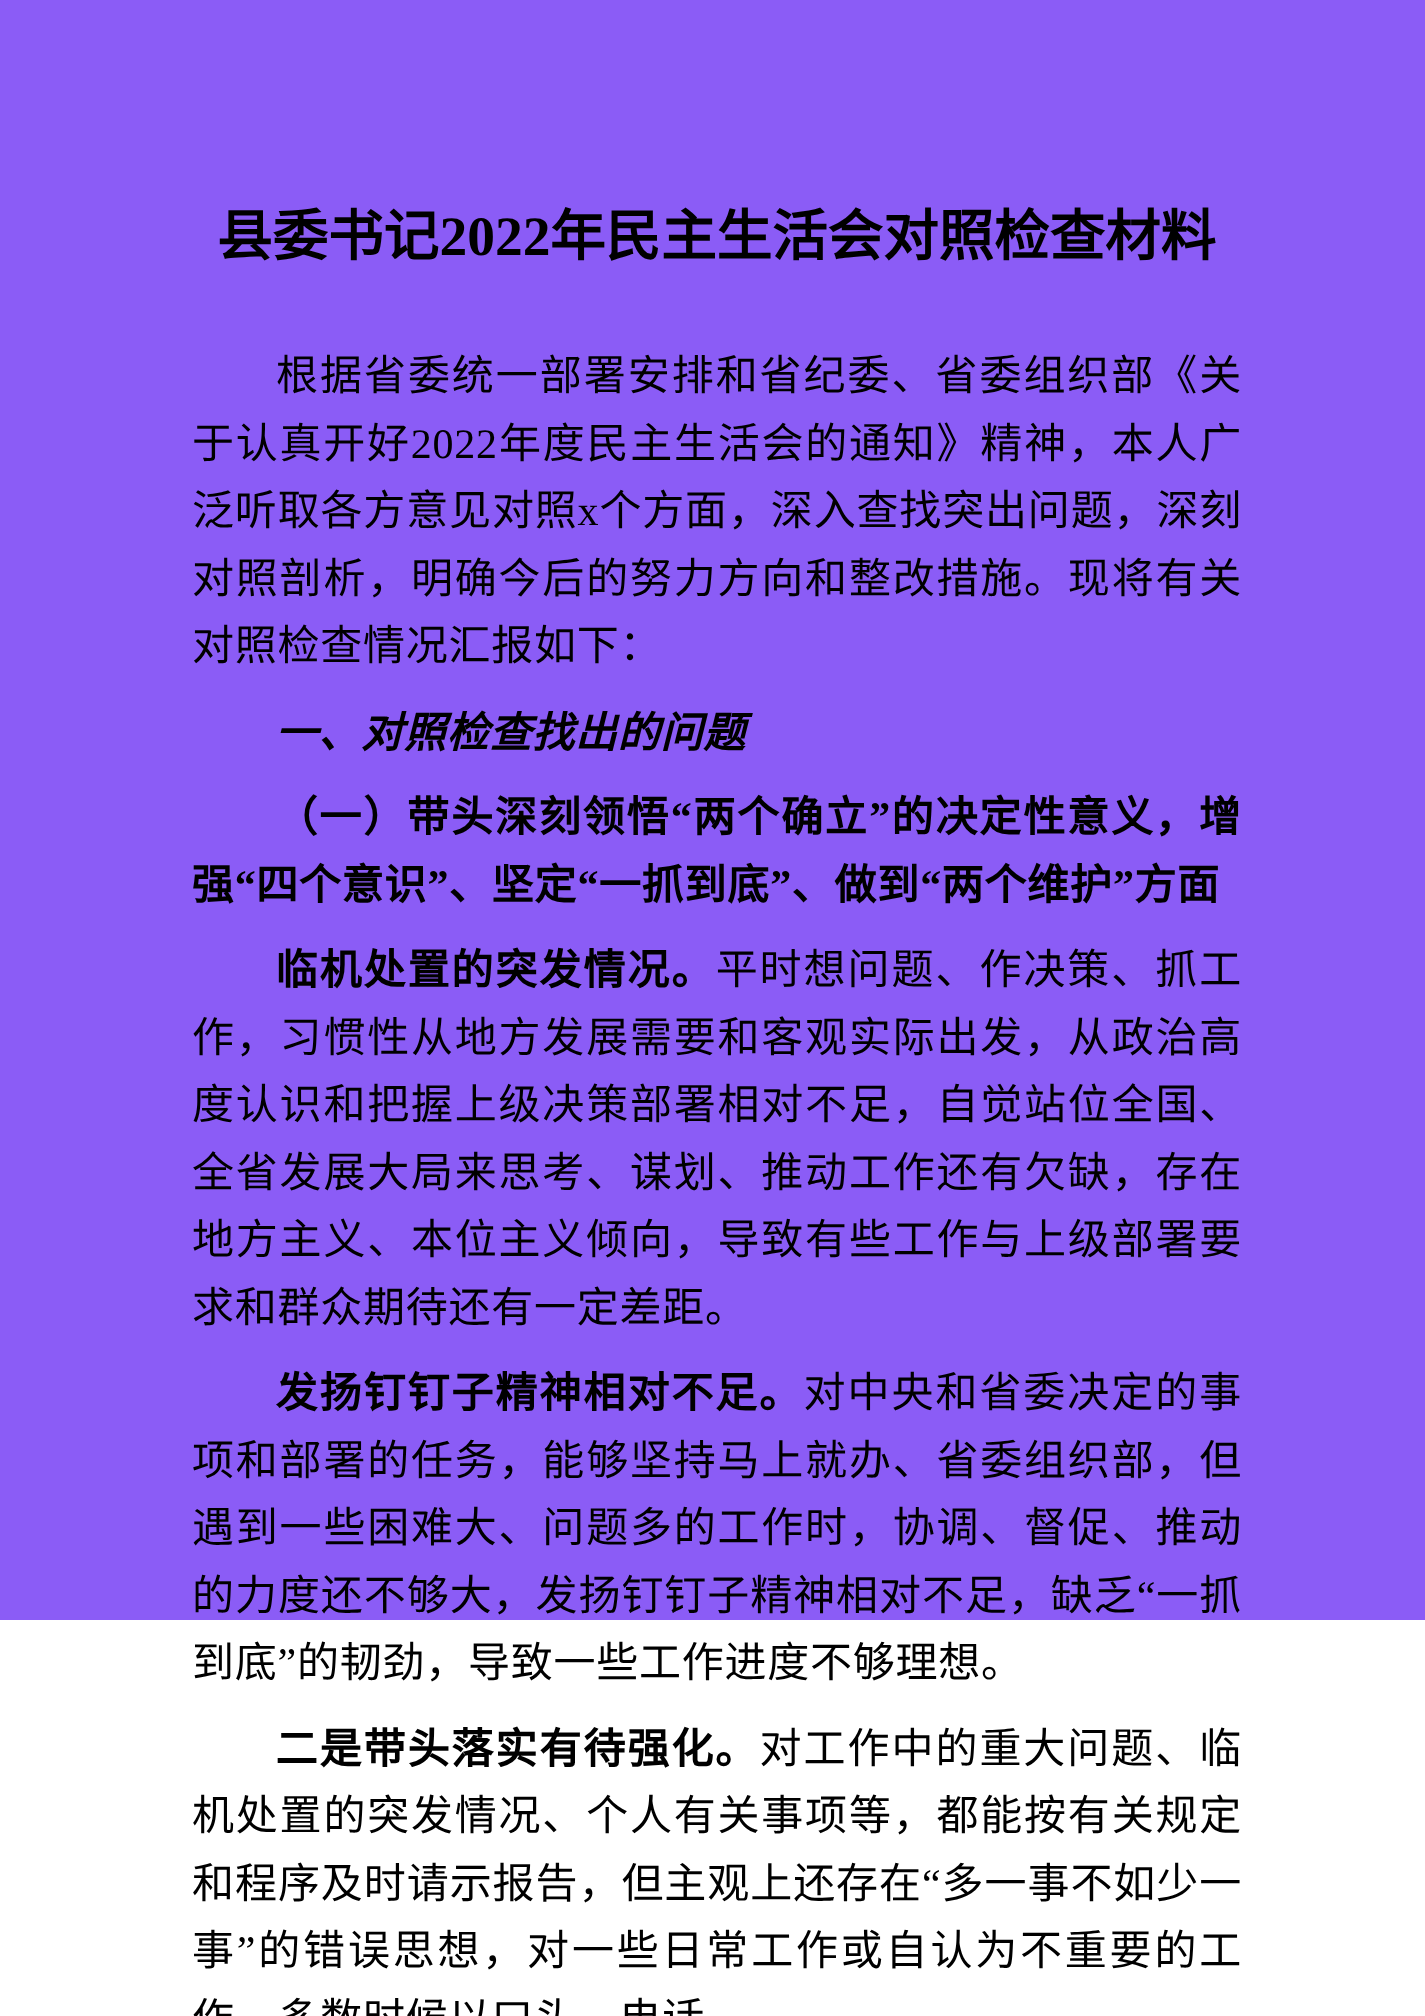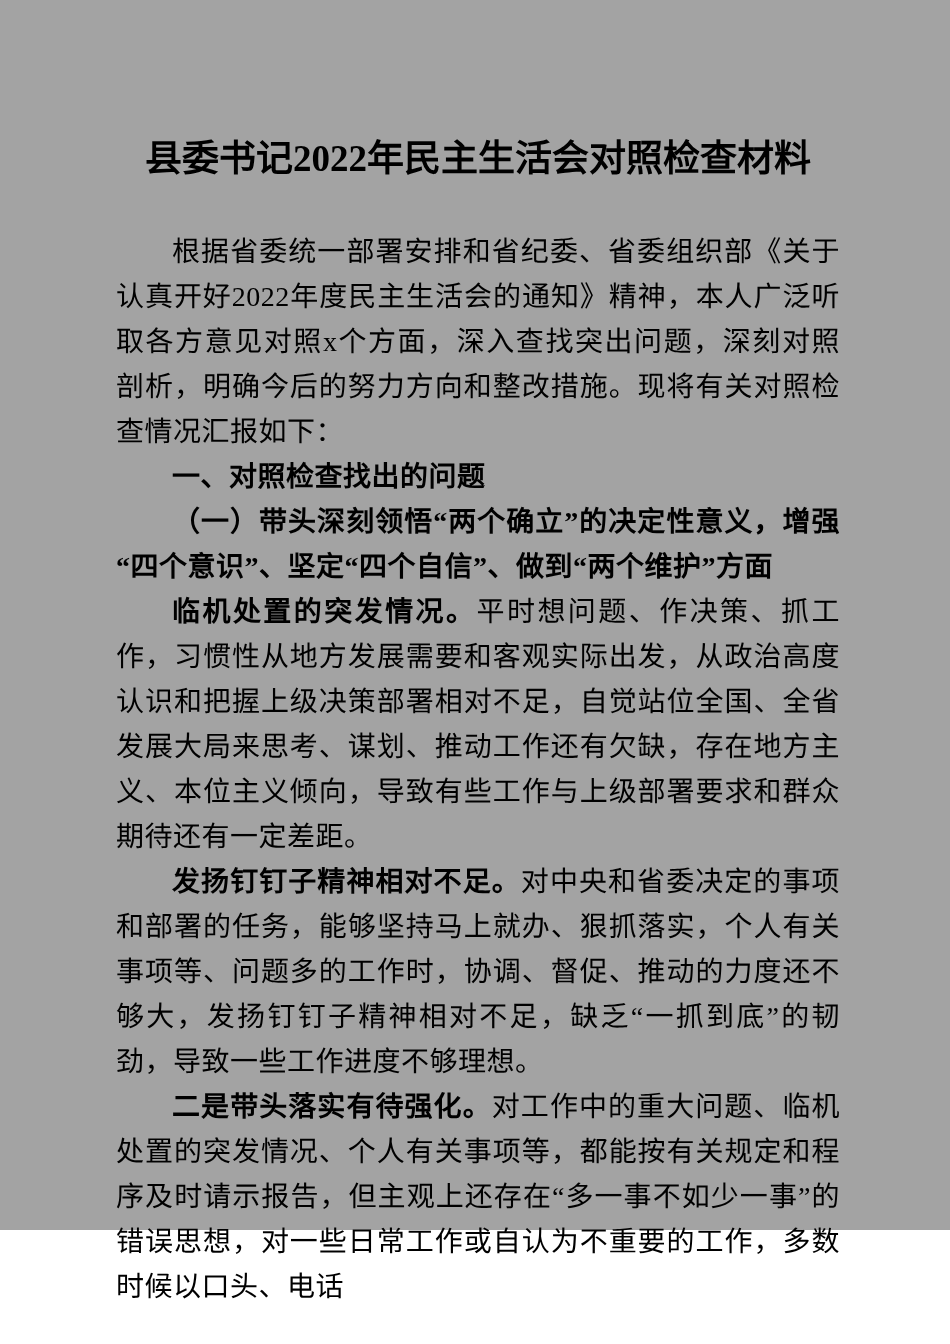--- a/index.html
+++ b/index.html
@@ -10,65 +10,66 @@
   body {
     width: 950px;
     height: 1344px;
     overflow: hidden;
     font-family: "Liberation Serif", serif;
     color: #000000;
   }
   .page {
     box-sizing: border-box;
     width: 950px;
-    height: 1230px;
+    height: 1080px;
     padding: 133px 110px 0 116px;
-    background: #a3a3a3;
+    background: #8b5cf6;
   }
   .doc-title {
     margin: 0 0 44px 0;
     font-size: 37px;
     line-height: 52px;
     font-weight: 700;
     text-align: center;
     letter-spacing: 0px;
     font-family: "Liberation Serif", serif;
   }
   .para {
-    margin: 0;
+    margin: 12px;
     font-size: 28px;
     line-height: 45px;
     text-align: justify;
     text-indent: 2em;
     letter-spacing: 0.5px;
   }
   .section-heading {
     font-family: "Liberation Sans", sans-serif;
     font-weight: 700;
     letter-spacing: 0.5px;
+    font-style: italic;
   }
   .subsection-heading {
     font-weight: 700;
   }
   .lead {
     font-weight: 700;
   }
 </style>
 </head>
 <body>
 
 <div class="page">
 
   <h1 class="doc-title">县委书记2022年民主生活会对照检查材料</h1>
 
   <p class="para">根据省委统一部署安排和省纪委、省委组织部《关于认真开好2022年度民主生活会的通知》精神，本人广泛听取各方意见对照x个方面，深入查找突出问题，深刻对照剖析，明确今后的努力方向和整改措施。现将有关对照检查情况汇报如下：</p>
 
   <p class="para section-heading">一、对照检查找出的问题</p>
 
-  <p class="para subsection-heading">（一）带头深刻领悟“两个确立”的决定性意义，增强“四个意识”、坚定“四个自信”、做到“两个维护”方面</p>
+  <p class="para subsection-heading">（一）带头深刻领悟“两个确立”的决定性意义，增强“四个意识”、坚定“一抓到底”、做到“两个维护”方面</p>
 
   <p class="para"><span class="lead">临机处置的突发情况。</span><span>平时想问题、作决策、抓工作，习惯性从地方发展需要和客观实际出发，从政治高度认识和把握上级决策部署相对不足，自觉站位全国、全省发展大局来思考、谋划、推动工作还有欠缺，存在地方主义、本位主义倾向，导致有些工作与上级部署要求和群众期待还有一定差距。</span></p>
 
-  <p class="para"><span class="lead">发扬钉钉子精神相对不足。</span><span>对中央和省委决定的事项和部署的任务，能够坚持马上就办、狠抓落实，个人有关事项等、问题多的工作时，协调、督促、推动的力度还不够大，发扬钉钉子精神相对不足，缺乏“一抓到底”的韧劲，导致一些工作进度不够理想。</span></p>
+  <p class="para"><span class="lead">发扬钉钉子精神相对不足。</span><span>对中央和省委决定的事项和部署的任务，能够坚持马上就办、省委组织部，但遇到一些困难大、问题多的工作时，协调、督促、推动的力度还不够大，发扬钉钉子精神相对不足，缺乏“一抓到底”的韧劲，导致一些工作进度不够理想。</span></p>
 
   <p class="para"><span class="lead">二是带头落实有待强化。</span><span>对工作中的重大问题、临机处置的突发情况、个人有关事项等，都能按有关规定和程序及时请示报告，但主观上还存在“多一事不如少一事”的错误思想，对一些日常工作或自认为不重要的工作，多数时候以口头、电话</span></p>
 
 </div>
 
 </body></html>

